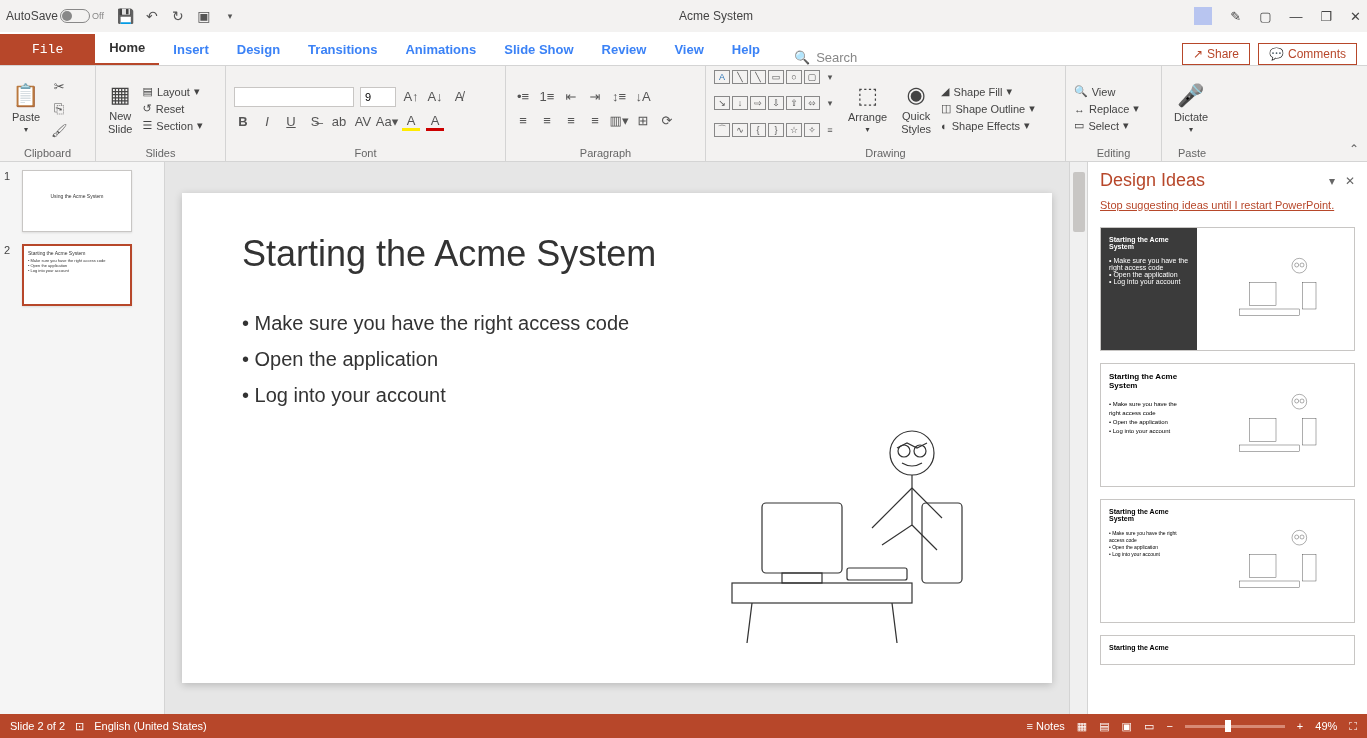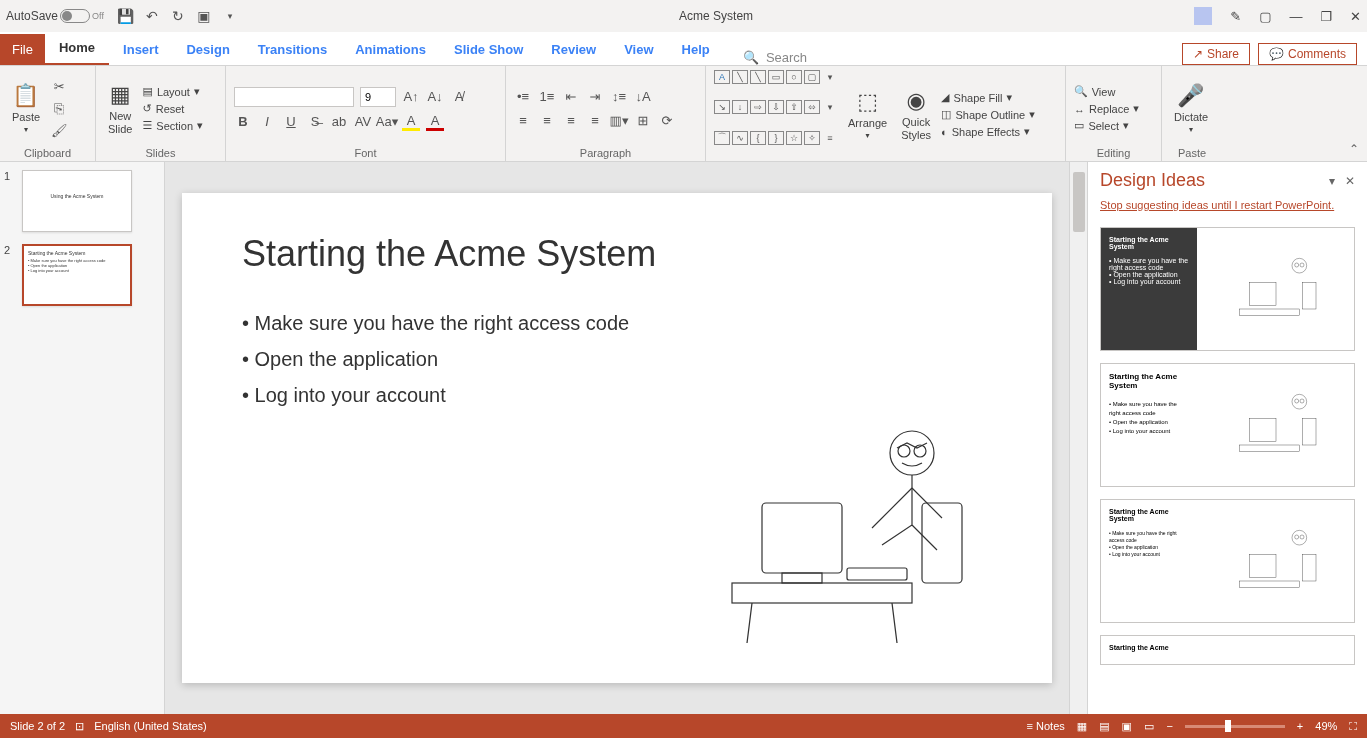--- a/index.html
+++ b/index.html
@@ -8,21 +8,21 @@
 .titlebar .autosave { display: flex; align-items: center; gap: 2px; }
 .toggle { width: 30px; height: 14px; border: 1px solid #888; border-radius: 8px; position: relative; }
 .toggle::after { content: ""; position: absolute; width: 10px; height: 10px; border-radius: 50%; background: #888; top: 1px; left: 1px; }
 .qat { display: flex; gap: 10px; margin-left: 14px; align-items: center; }
 .qat .icon { width: 16px; height: 16px; display: flex; align-items: center; justify-content: center; font-size: 14px; color: #555; }
 .title-center { flex: 1; text-align: center; font-size: 12px; }
 .win-controls { display: flex; gap: 18px; margin-left: auto; align-items: center; }
 .win-controls .icon { font-size: 13px; color: #444; }
 
 .tabbar { height: 34px; background: #fff; display: flex; align-items: flex-end; border-bottom: 1px solid #d4d4d4; padding-left: 0; }
-.file-tab { background: #b7472a; color: #fff; padding: 8px 12px; font-size: 13px; }
+.file-tab { background: #b7472a; color: #fff; padding: 8px 32px; font-size: 13px; font-family: Liberation Mono, monospace; }
 .tab { padding: 8px 14px; font-size: 13px; color: #3b82f6; cursor: pointer; font-weight: bold; }
 .tab.active { border-bottom: 2px solid #b7472a; font-weight: 600; color: #333; }
 .search-area { display: flex; align-items: center; gap: 6px; margin-left: 20px; font-size: 13px; color: #888; }
 .share-area { margin-left: auto; display: flex; gap: 8px; padding-right: 10px; }
 .share-btn { border: 1px solid #b7472a; color: #b7472a; padding: 3px 10px; font-size: 12px; display: flex; align-items: center; gap: 4px; background: #fff; }
 
 .ribbon { height: 96px; background: #f3f2f1; display: flex; border-bottom: 1px solid #d4d4d4; }
 .group { border-right: 1px solid #d4d4d4; padding: 4px 8px 2px 8px; display: flex; flex-direction: column; justify-content: space-between; }
 .group-label { text-align: center; font-size: 11px; color: #666; }
 .group-content { display: flex; gap: 6px; flex: 1; }
@@ -247,20 +247,21 @@
           <span class="icon">◉</span>
           <span style="white-space:pre;text-align:center;line-height:1.1">Quick
 Styles</span>
         </div>
       <div class="small-col">
         <span class="small-btn">◢ <span>Shape Fill</span> ▾</span>
         <span class="small-btn">◫ <span>Shape Outline</span> ▾</span>
         <span class="small-btn">◐ <span>Shape Effects</span> ▾</span>
       </div>
     </div>
+    <div class="group-label">Drawing</div>
   </div>
 
   <div class="group" style="width:96px">
     <div class="group-content">
         <div class="small-col">
       <span class="small-btn">🔍 <span>View</span></span>
       <span class="small-btn">↔ <span>Replace</span> ▾</span>
       <span class="small-btn">▭ <span>Select</span> ▾</span>
     </div>
       </div>

